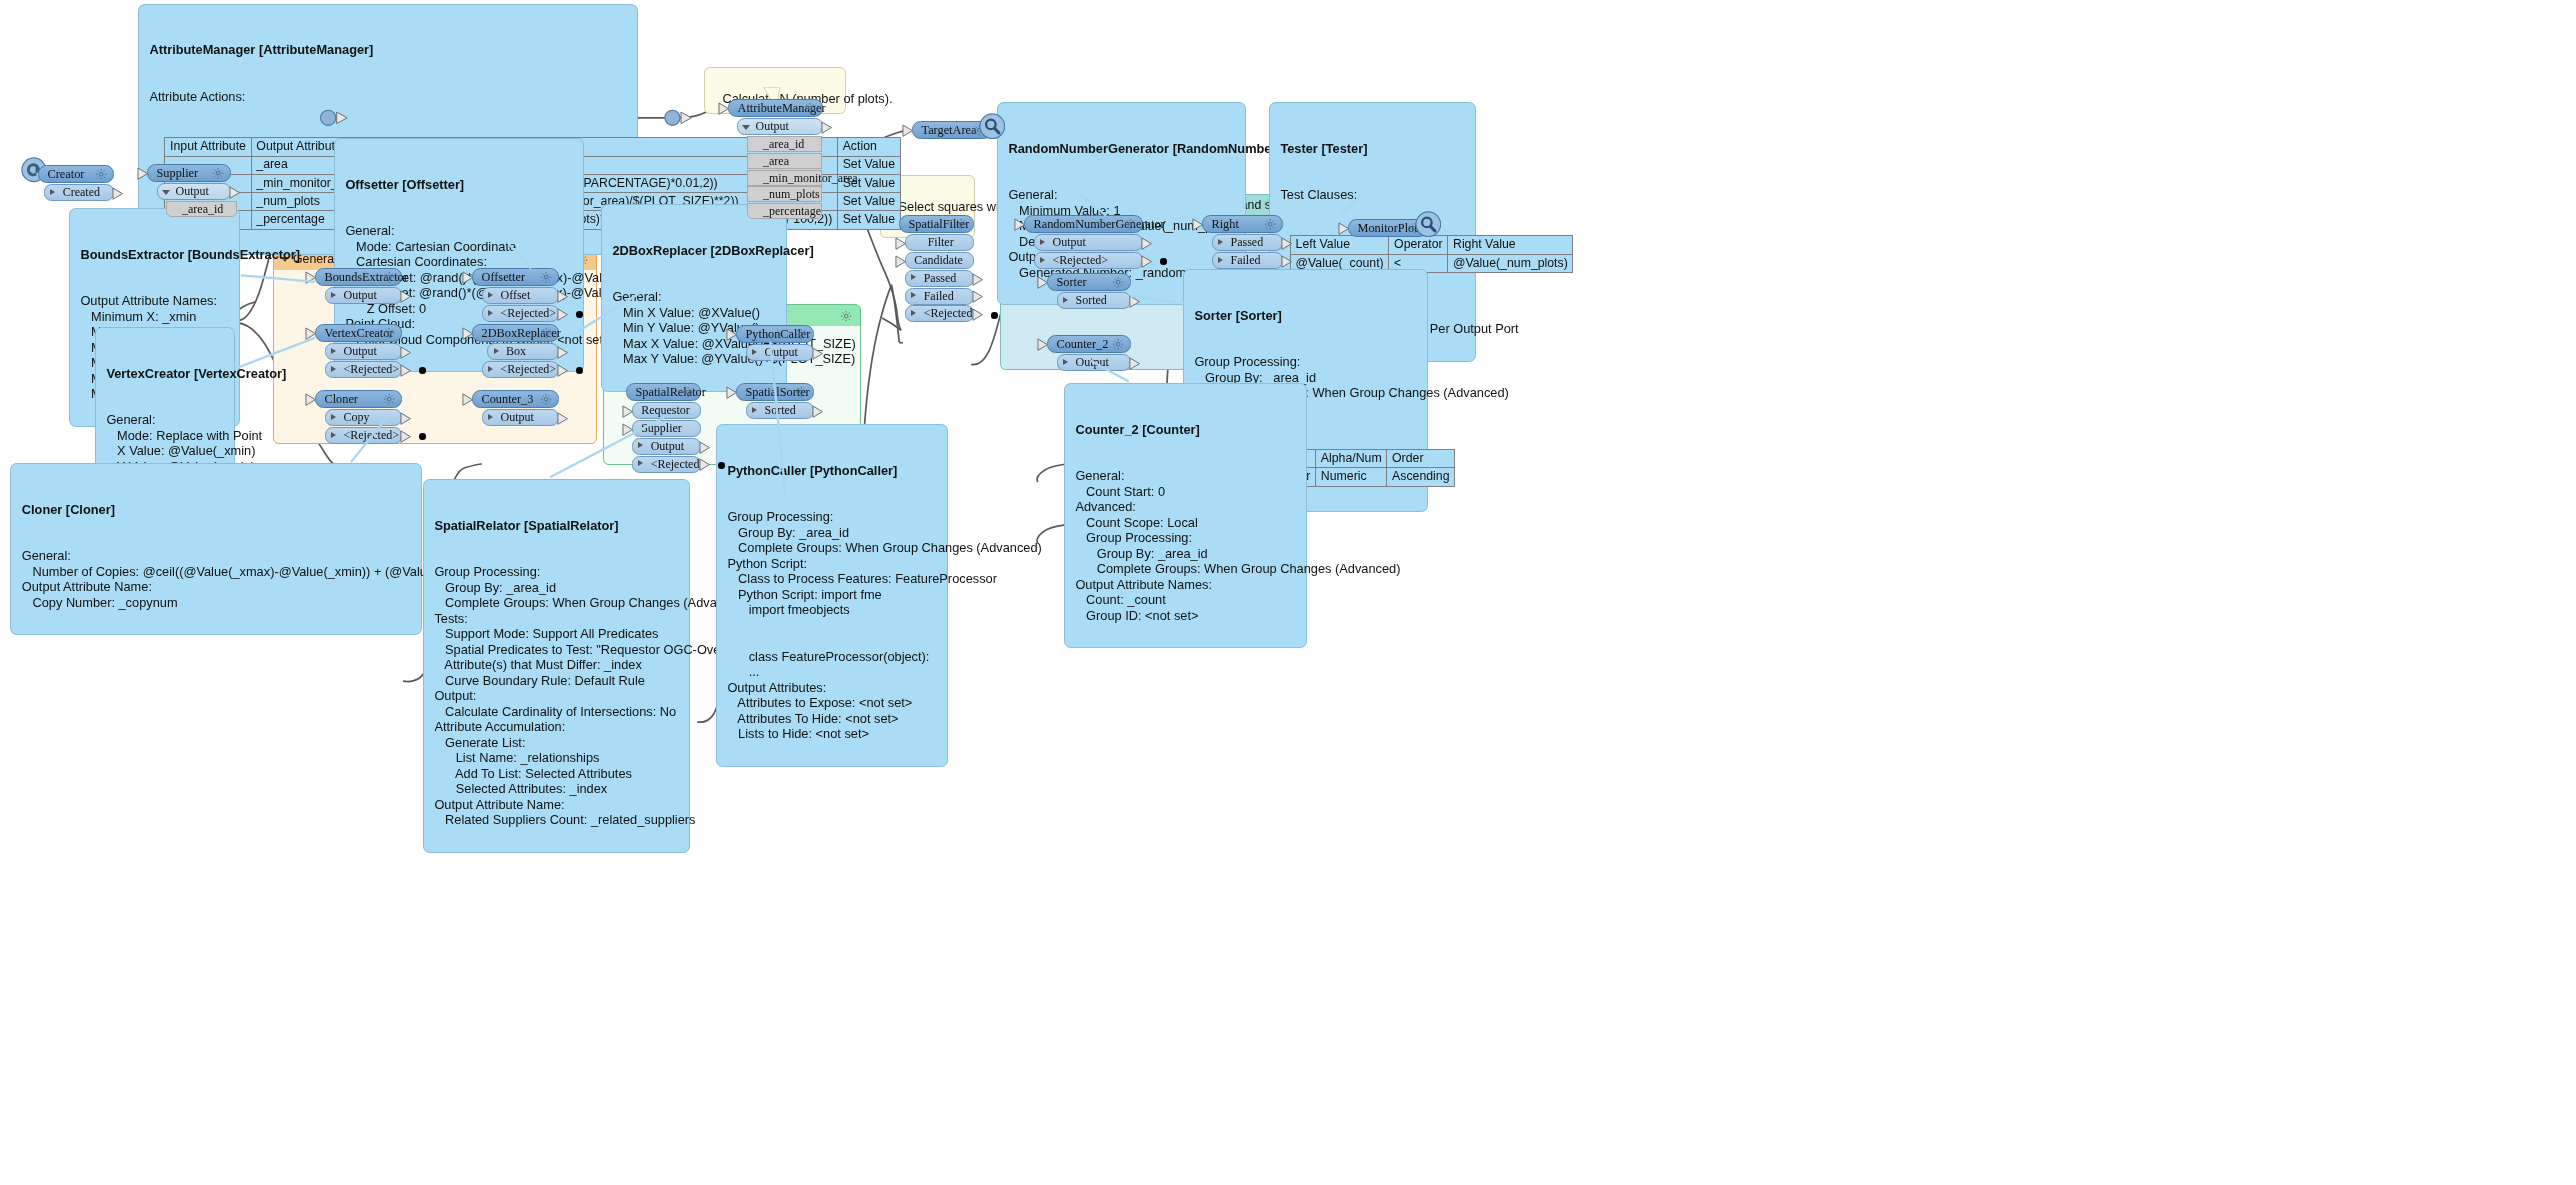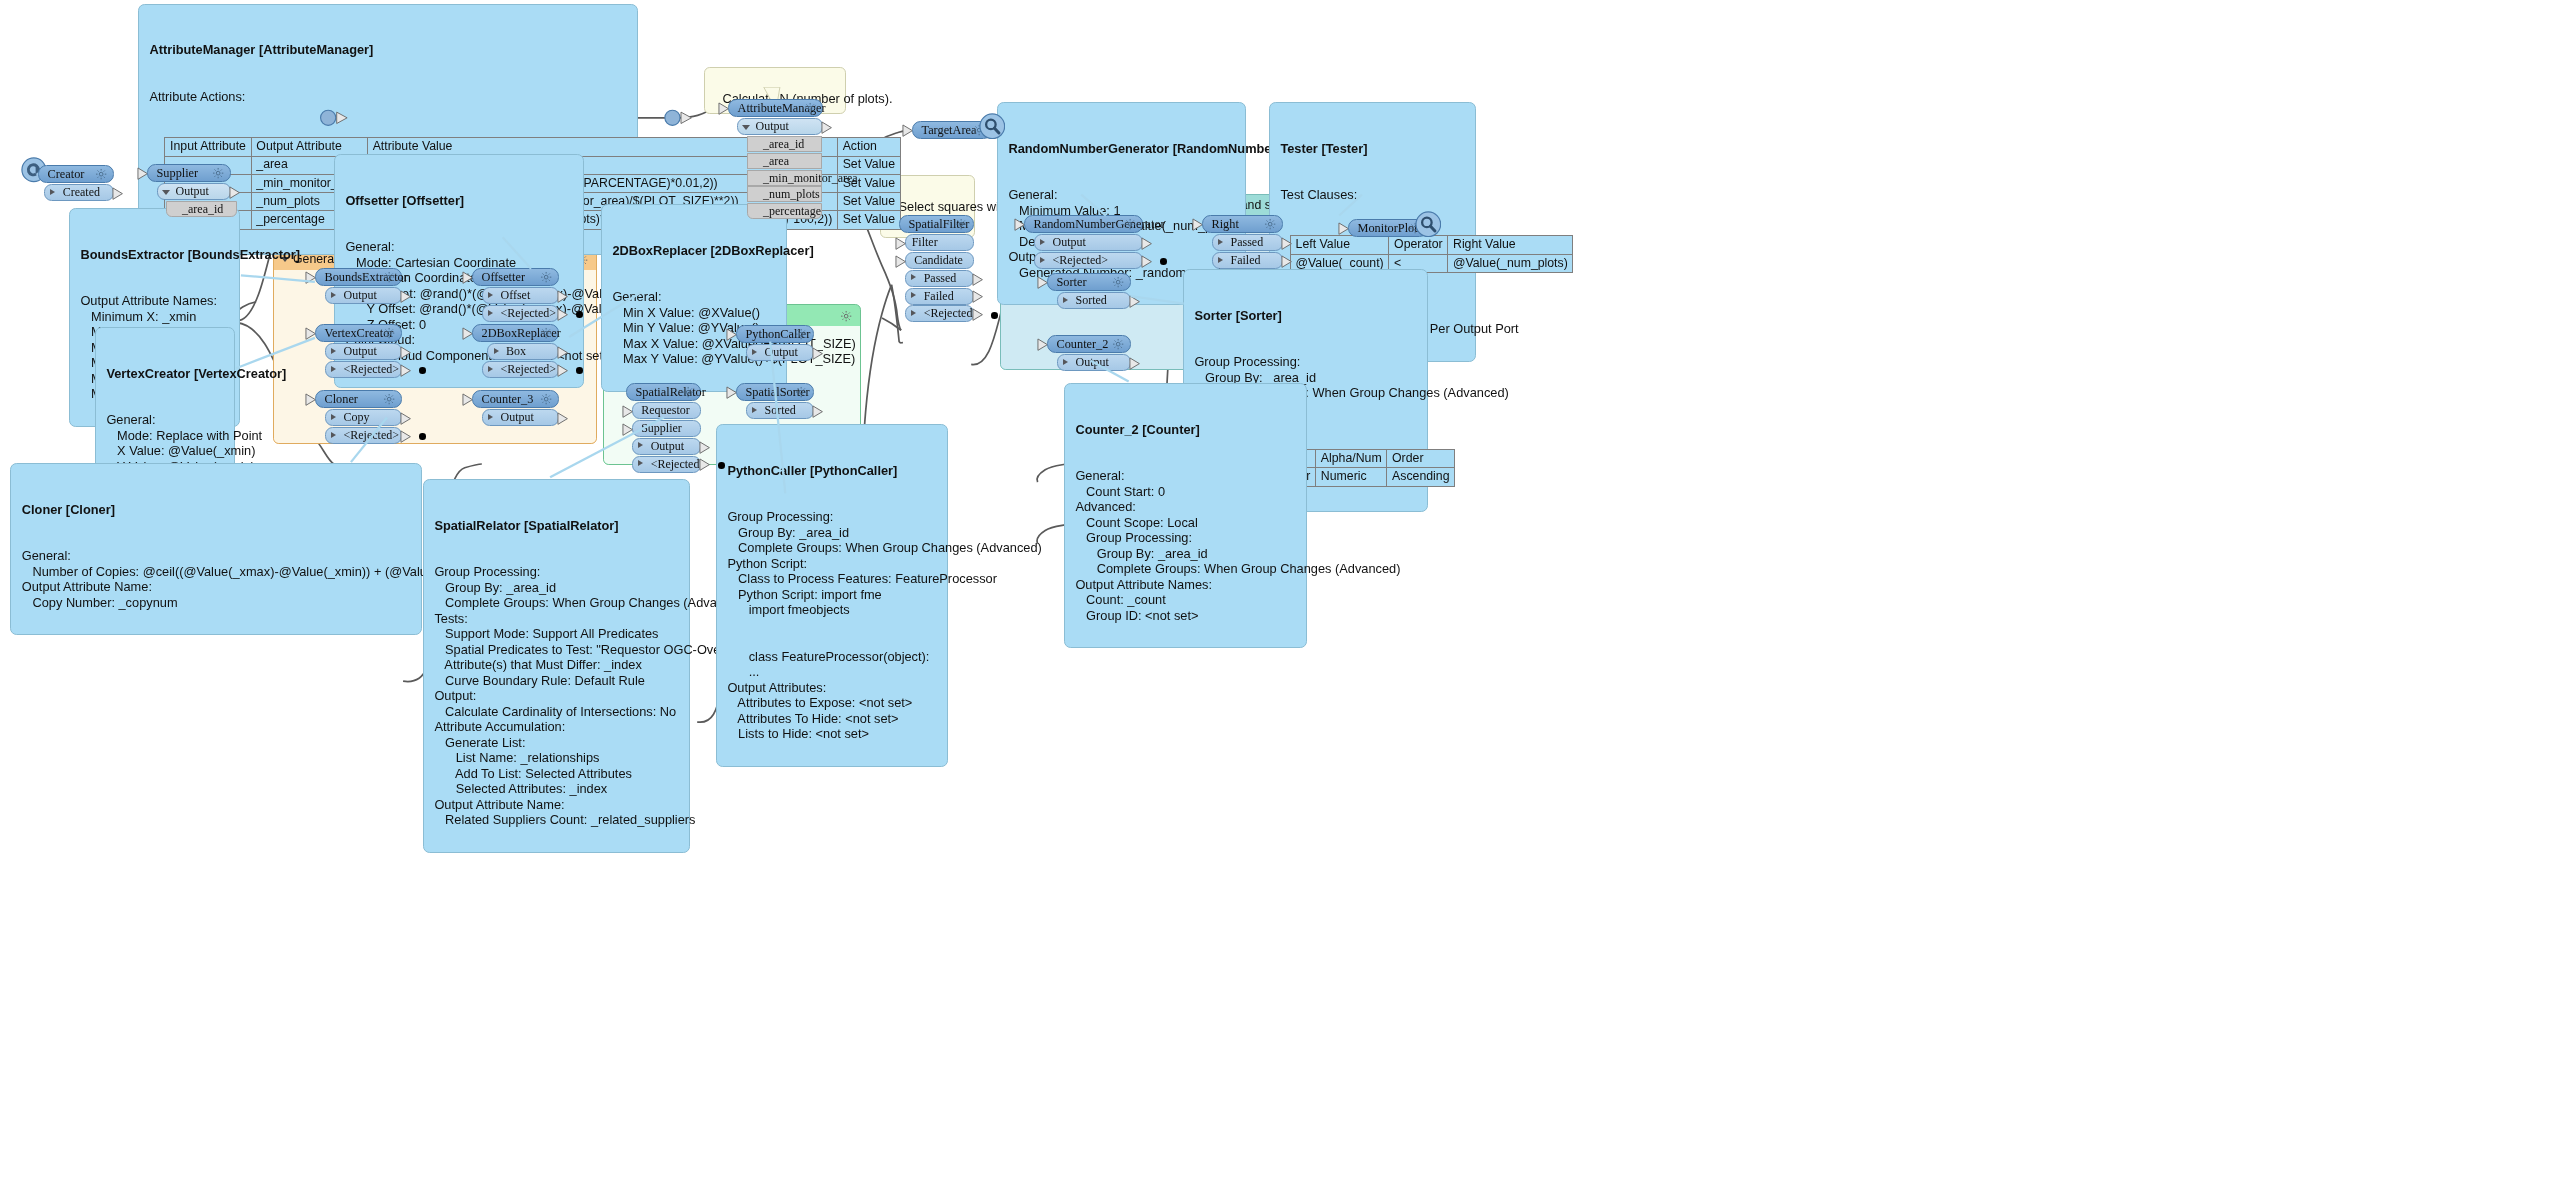--- a/index.html
+++ b/index.html
@@ -289,21 +289,21 @@
 </div>
 
 <div class="doc" style="left:10.4px; top:463px; width:412px;">
   <div class="ttl">Cloner [Cloner]</div>
   <div>General:
    Number of Copies: @ceil((@Value(_xmax)-@Value(_xmin)) + (@Value(_ymax)-@Value(_ymin)))
 Output Attribute Name:
    Copy Number: _copynum</div>
 </div>
 
-<div class="doc" style="left:334px; top:138px; width:250px;margin-top:16px;">
+<div class="doc" style="left:334px; top:138px; width:250px;">
   <div class="ttl">Offsetter [Offsetter]</div>
   <div>General:
    Mode: Cartesian Coordinate
    Cartesian Coordinates:
       X Offset: @rand()*(@Value(_xmax)-@Value(_xmin))-5
       Y Offset: @rand()*(@Value(_ymax)-@Value(_ymin))-5
       Z Offset: 0
 Point Cloud:
    Point Cloud Components to Offset: &lt;not set&gt;</div>
 </div>
@@ -798,21 +798,21 @@
     <span>SpatialFilter</span>
     <span class="gear">
       <svg width="12.3" height="12.3" viewBox="0 0 16 16">
             <g fill="none" stroke="#4c6f90" stroke-width="1.3">
       <circle cx="8" cy="8" r="2.4"></circle>
               <path d="M8 1.3v2M8 12.7v2M1.3 8h2M12.7 8h2M3.3 3.3l1.4 1.4M11.3 11.3l1.4 1.4M12.7 3.3l-1.4 1.4M4.7 11.3l-1.4 1.4"></path>
             </g>
           </svg>
     </span>
   </div>
-  <div class="port" style="margin-left:5.7px; padding-left:6px;">
+  <div class="port" style="margin-left:5.7px; padding-left:22px;">
     <svg class="inarrow" style="top:1.9px;" width="12.3" height="13.3" viewBox="0 0 13 14">
           <path d="M1 1 L11 7 L1 13 Z" fill="#e8e8e8" stroke="#6a6a6a"></path>
         </svg>
     <span>Filter</span>
   </div>
   <div class="port" style="margin-left:5.7px; padding-left:8.5px;">
     <svg class="inarrow" style="top:1.9px;" width="12.3" height="13.3" viewBox="0 0 13 14">
           <path d="M1 1 L11 7 L1 13 Z" fill="#e8e8e8" stroke="#6a6a6a"></path>
         </svg>
     <span>Candidate</span>

